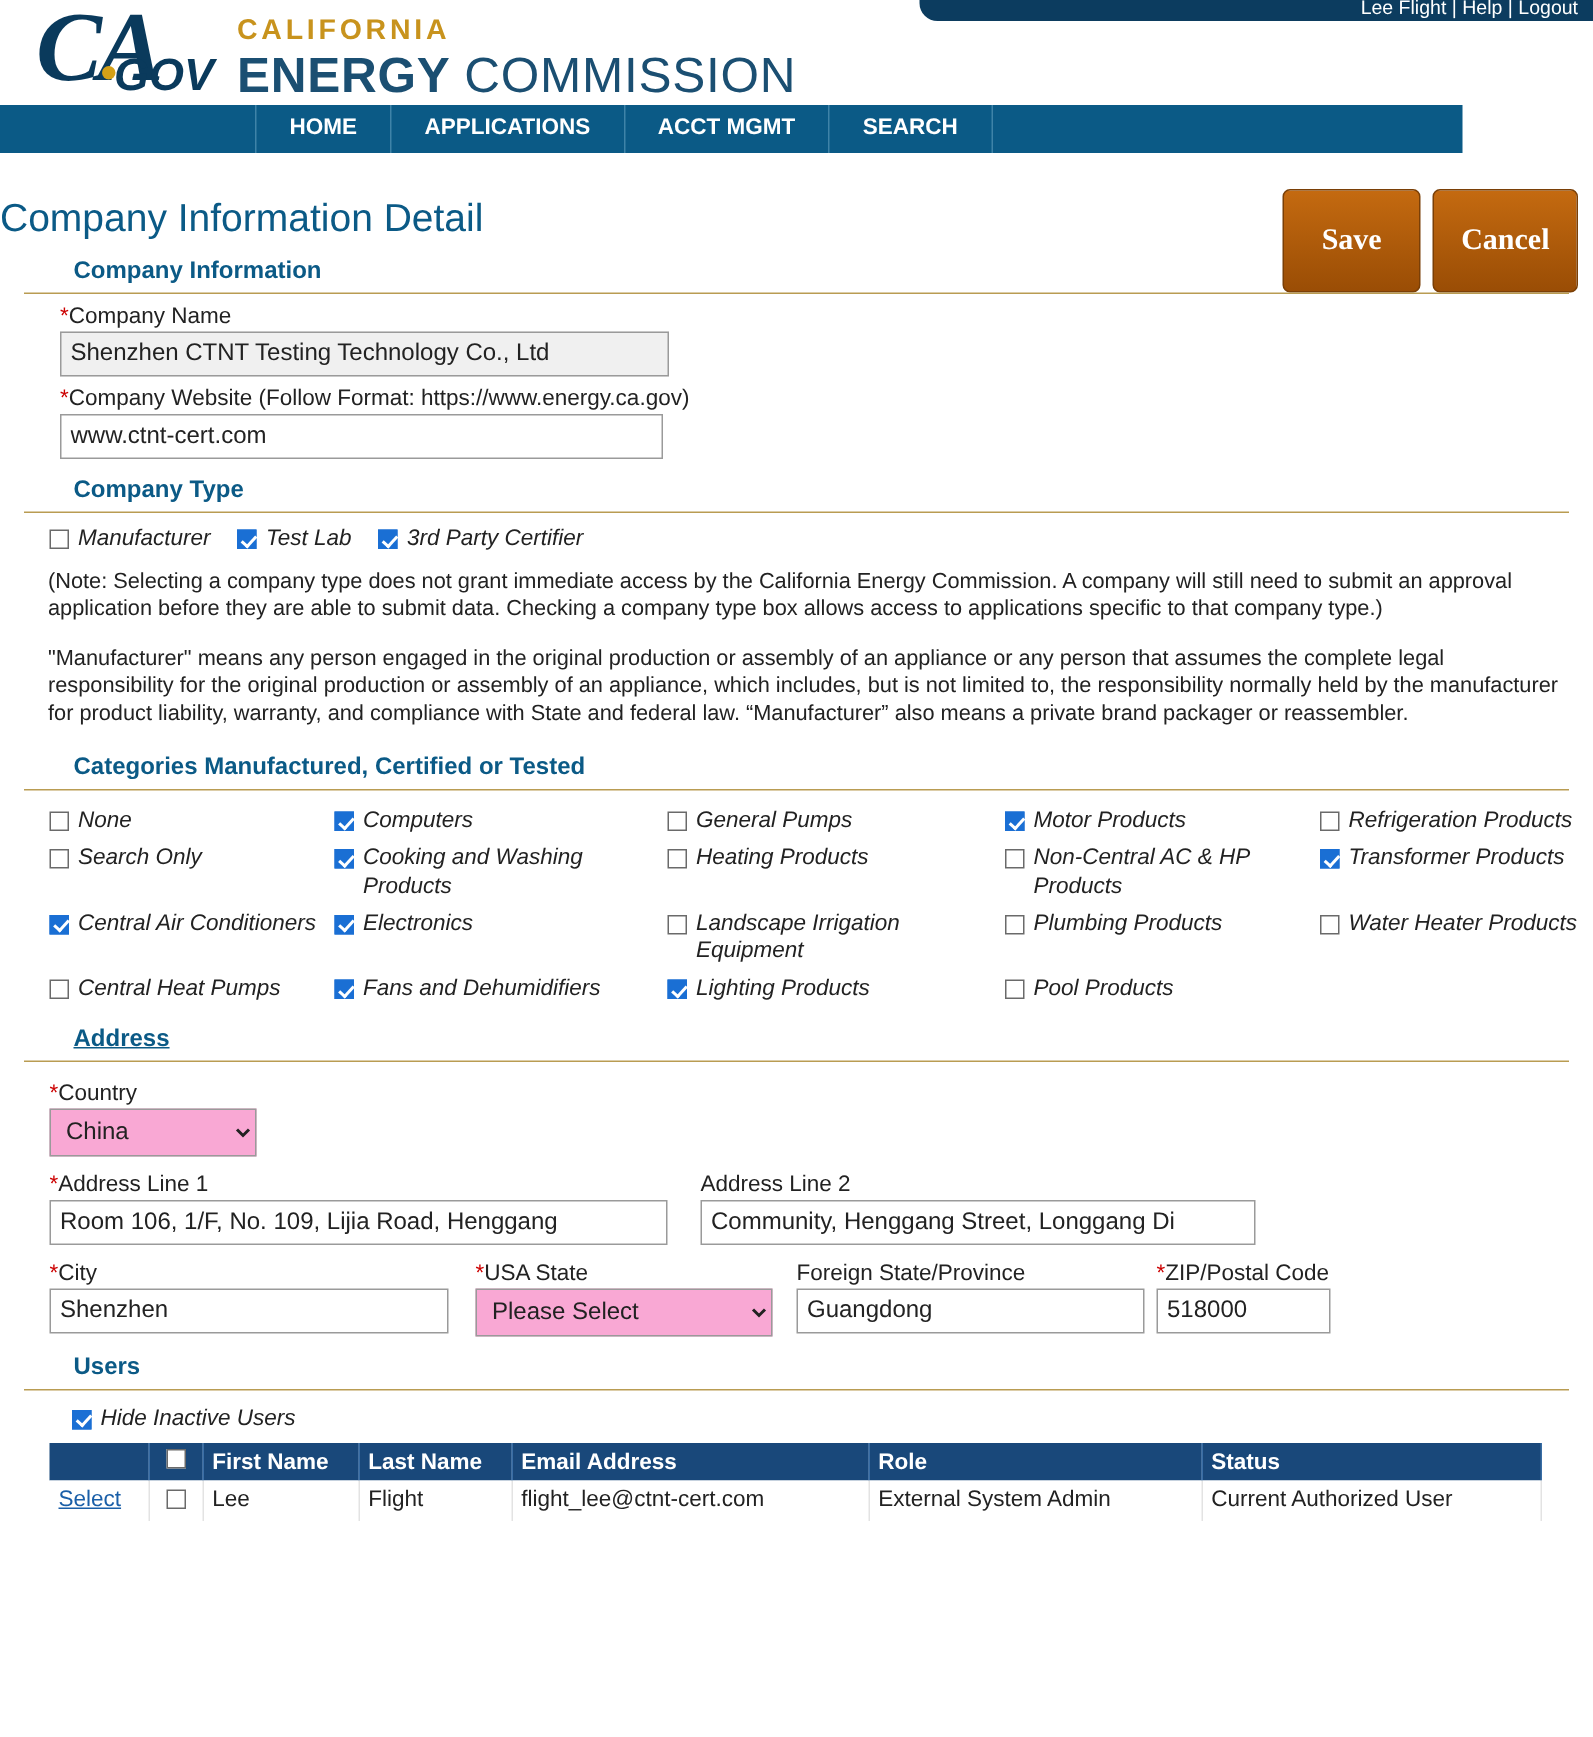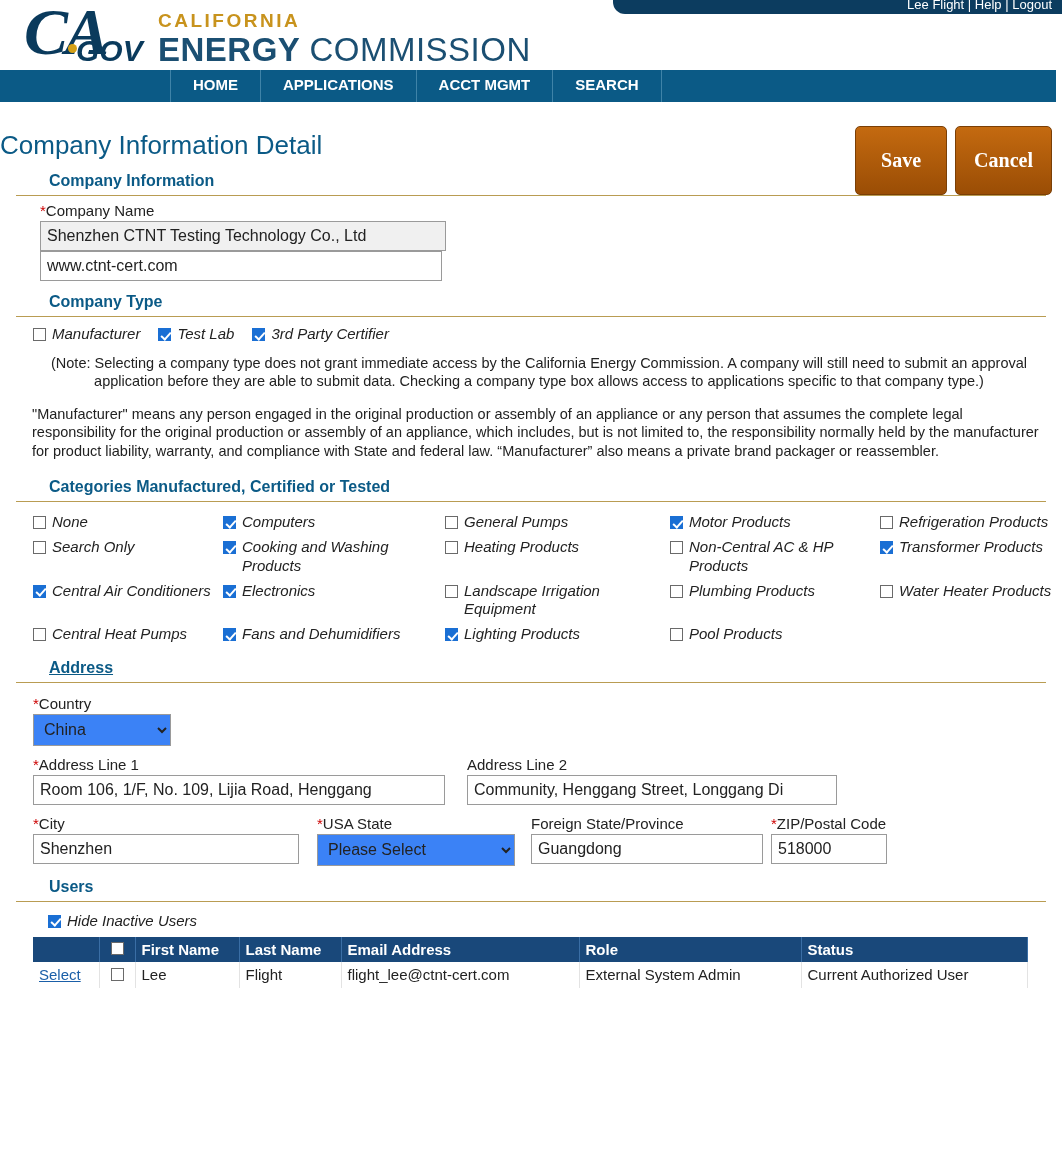--- a/index.html
+++ b/index.html
@@ -99,21 +99,21 @@
     color: #1b4f72;
     font-weight: bold;
     margin-top: -1px;
   }
   .ce-title .line2 .thin { font-weight: normal; }
 
   
   .navbar {
     position: absolute;
     top: 70px; left: 0;
-    width: 1056px;
+    width: 975px;
     height: 32px;
     background: #0b5a86;
   }
   .navbar .navinner {
     position: absolute;
     left: 170px;
     top: 0;
     height: 32px;
     display: flex;
   }
@@ -252,21 +252,21 @@
     min-height: 21px;
   }
 
   
   .addrwrap { padding: 6px 0 0 33px; }
   select.sel {
     font-family: "Liberation Sans", sans-serif;
     font-size: 16px;
     padding: 4px 6px;
     border: 1px solid #9a9a9a;
-    background: #3b82f6;
+    background: #f9a8d4;
     height: 32px;
     color: #222;
   }
   .row { display: flex; }
 
   
   .usertable {
     margin: 6px 16px 0 33px;
     border-collapse: collapse;
     width: 995px;
@@ -340,41 +340,44 @@
   <div class="section-head">Company Information</div>
 
   <div class="block">
     <div class="fieldlabel">
       <span class="req">*</span><span>Company Name</span>
     </div>
     <input class="txt readonlyish" style="width: 406px;" value="Shenzhen CTNT Testing Technology Co., Ltd">
   </div>
 
   <div class="block">
+    <div class="fieldlabel">
+      <span class="req">*</span><span>Company Website (Follow Format: https://www.energy.ca.gov)</span>
+    </div>
     <input class="txt" style="width: 402px;" value="www.ctnt-cert.com">
   </div>
 
   <div class="section-head" style="margin-top:8px;">Company Type</div>
 
   <div class="typerow">
     <label class="cbrow">
       <input type="checkbox" class="cb" style="">
       <span class="cblabel">Manufacturer</span>
     </label>
     <label class="cbrow">
       <input type="checkbox" class="cb" checked="" style="">
       <span class="cblabel">Test Lab</span>
     </label>
     <label class="cbrow">
       <input type="checkbox" class="cb" checked="" style="">
       <span class="cblabel">3rd Party Certifier</span>
     </label>
   </div>
 
-  <div class="note" style="padding-top:4px;text-align:center;">(Note: Selecting a company type does not grant immediate access by the California Energy Commission. A company will still need to submit an approval application before they are able to submit data. Checking a company type box allows access to applications specific to that company type.)</div>
+  <div class="note" style="padding-top:4px;">(Note: Selecting a company type does not grant immediate access by the California Energy Commission. A company will still need to submit an approval application before they are able to submit data. Checking a company type box allows access to applications specific to that company type.)</div>
   <div class="note" style="padding-top:14px;">"Manufacturer" means any person engaged in the original production or assembly of an appliance or any person that assumes the complete legal responsibility for the original production or assembly of an appliance, which includes, but is not limited to, the responsibility normally held by the manufacturer for product liability, warranty, and compliance with State and federal law.  “Manufacturer”  also means a private brand packager or reassembler.</div>
 
   <div class="section-head" style="margin-top:14px;">Categories Manufactured, Certified or Tested</div>
 
   <div class="catgrid">
     <label class="catcell">
         <input type="checkbox" class="cb" style="">
         <span class="cblabel">None</span>
       </label>
     <label class="catcell">

